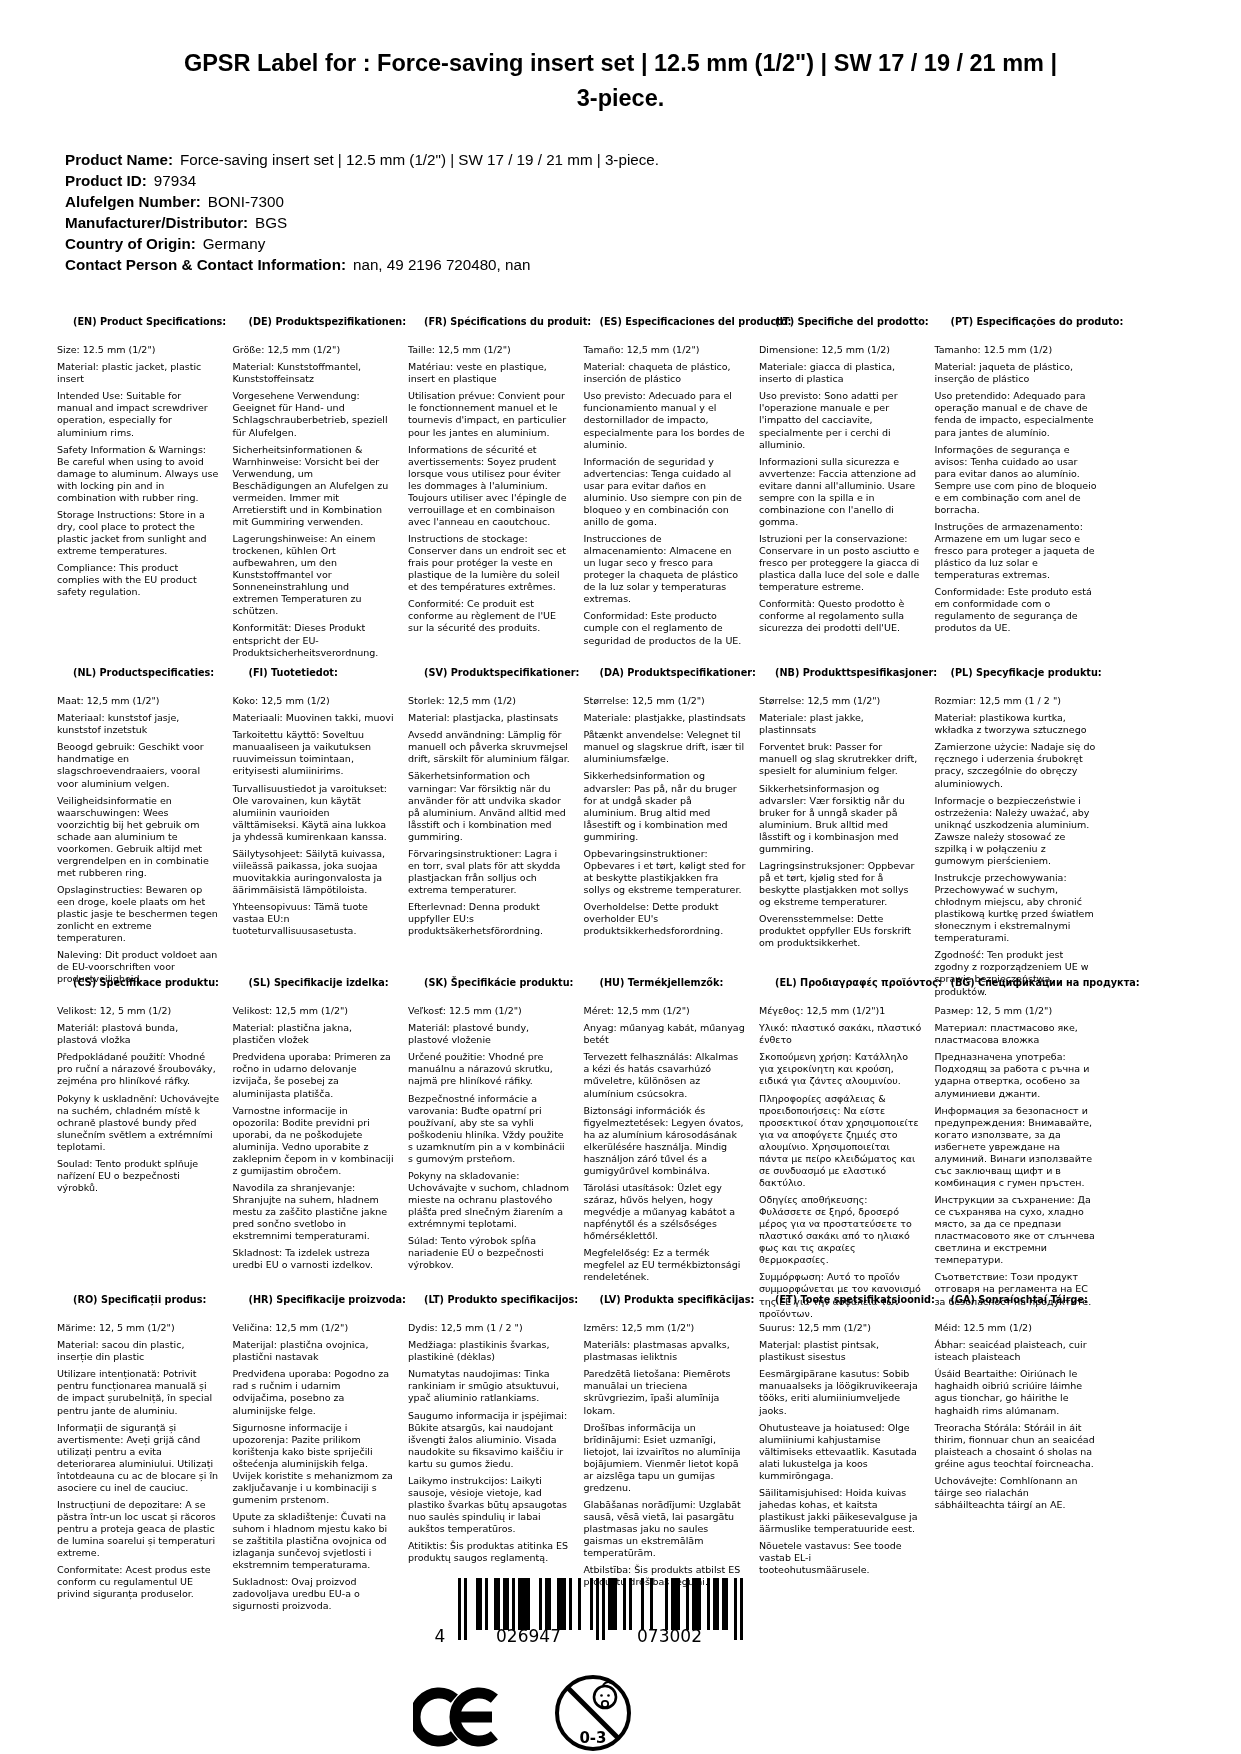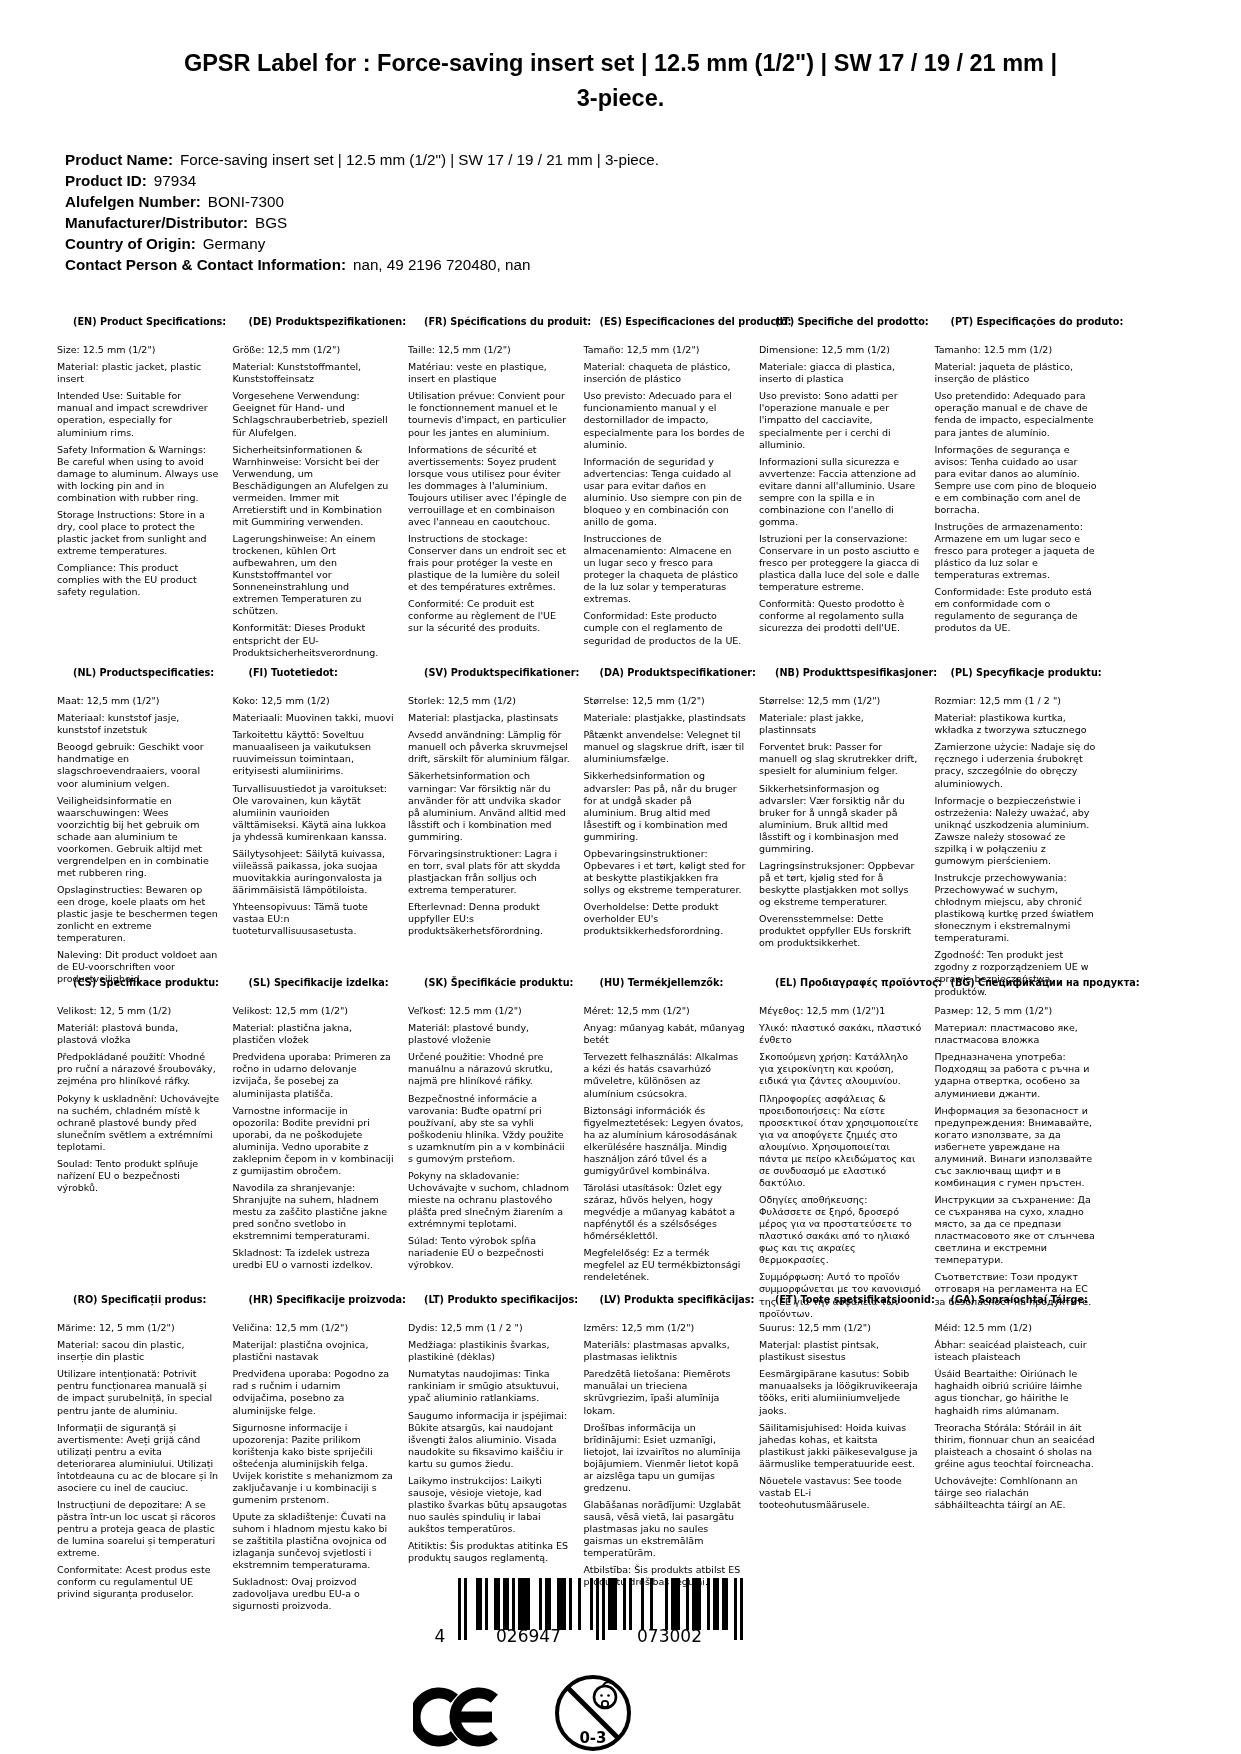--- a/index.html
+++ b/index.html
@@ -273,20 +273,21 @@
         <p class="lang-par">Drošības informācija un brīdinājumi: Esiet uzmanīgi, lietojot, lai izvairītos no alumīnija bojājumiem. Vienmēr lietot kopā ar aizslēga tapu un gumijas gredzenu.</p>
         <p class="lang-par">Glabāšanas norādījumi: Uzglabāt sausā, vēsā vietā, lai pasargātu plastmasas jaku no saules gaismas un ekstremālām temperatūrām.</p>
         <p class="lang-par">Atbilstība: Šis produkts atbilst ES produktu drošības regulai.</p>
       </div>
 
   <div class="lang-block">
     <div class="lang-heading">(ET) Toote spetsifikatsioonid:</div>
   <p class="lang-par">Suurus: 12,5 mm (1/2")</p>
         <p class="lang-par">Materjal: plastist pintsak, plastikust sisestus</p>
         <p class="lang-par">Eesmärgipärane kasutus: Sobib manuaalseks ja löögikruvikeeraja tööks, eriti alumiiniumveljede jaoks.</p>
+        <p class="lang-par">Ohutusteave ja hoiatused: Olge alumiiniumi kahjustamise vältimiseks ettevaatlik. Kasutada alati lukustelga ja koos kummirõngaga.</p>
         <p class="lang-par">Säilitamisjuhised: Hoida kuivas jahedas kohas, et kaitsta plastikust jakki päikesevalguse ja äärmuslike temperatuuride eest.</p>
         <p class="lang-par">Nõuetele vastavus: See toode vastab EL-i tooteohutusmäärusele.</p>
       </div>
 
   <div class="lang-block">
     <div class="lang-heading">(GA) Sonraíochtaí Táirge:</div>
   <p class="lang-par">Méid: 12.5 mm (1/2)</p>
         <p class="lang-par">Ábhar: seaicéad plaisteach, cuir isteach plaisteach</p>
         <p class="lang-par">Úsáid Beartaithe: Oiriúnach le haghaidh oibriú scriúire láimhe agus tionchar, go háirithe le haghaidh rims alúmanam.</p>
         <p class="lang-par">Treoracha Stórála: Stóráil in áit thirim, fionnuar chun an seaicéad plaisteach a chosaint ó sholas na gréine agus teochtaí foircneacha.</p>

